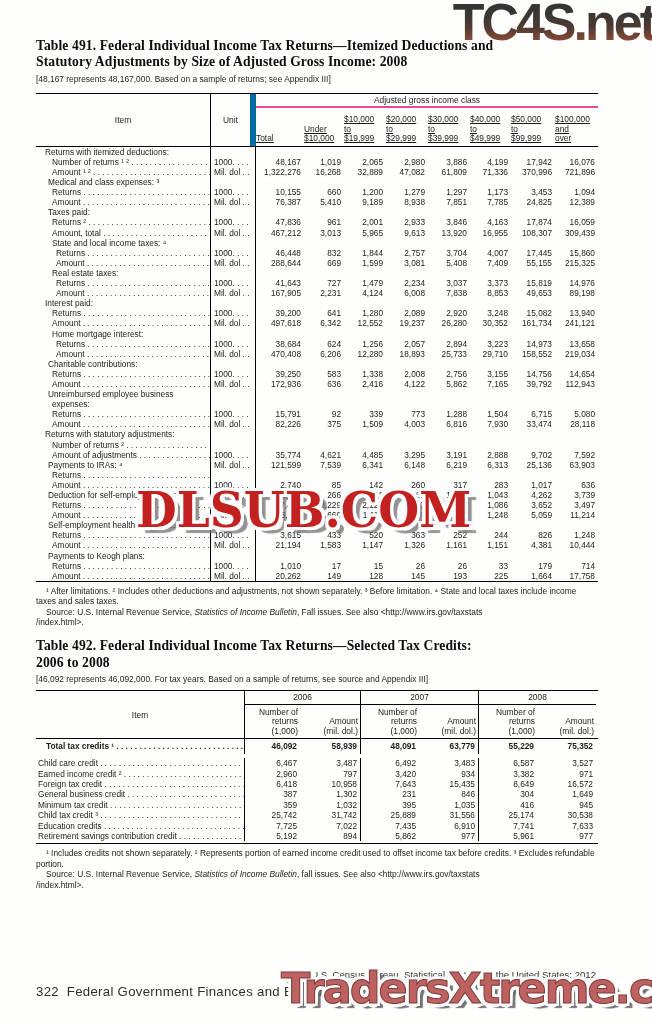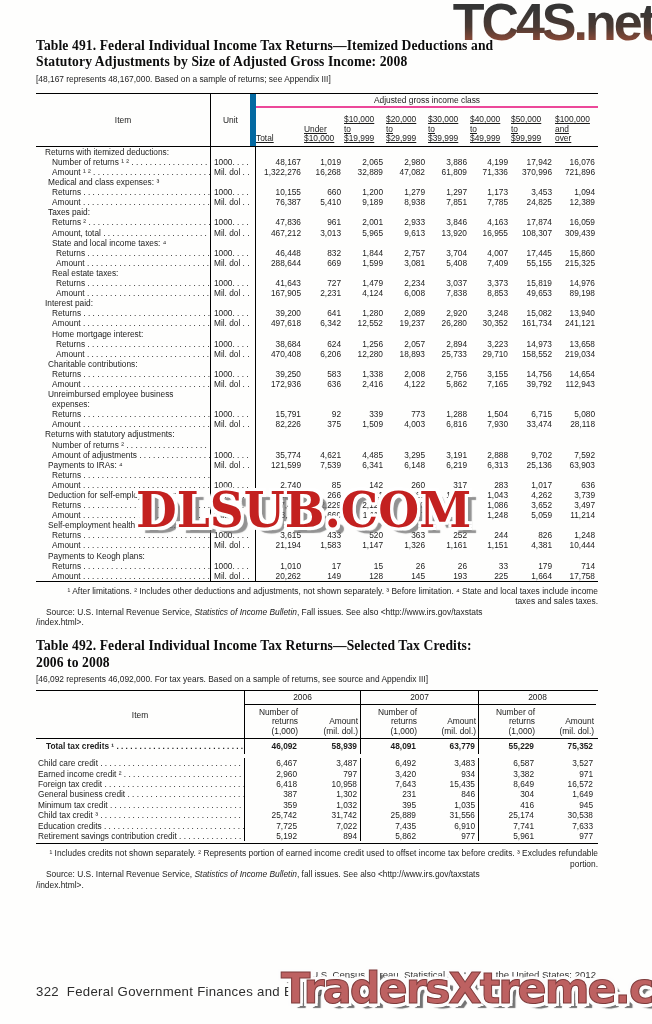--- a/index.html
+++ b/index.html
@@ -26,21 +26,21 @@
   .t-row{display:grid;grid-template-columns:174px 46px 48px 40px 42px 42px 42px 41px 44px 43px;
          height:10.1px;line-height:10.1px;font-size:8.3px;}
   .c-lbl{overflow:hidden;white-space:nowrap;}
   .c-lbl.i0{padding-left:9px;}  .c-lbl.i1{padding-left:12px;}
   .c-lbl.i2{padding-left:16px;} .c-lbl.i3{padding-left:20px;}
   .c-unit{border-left:1px solid #000;border-right:1px solid #000;padding-left:3px;
           overflow:hidden;white-space:nowrap;}
   .c-num{text-align:right;padding-right:3px;overflow:hidden;}
 
   
-  .fn{font-size:8.4px;line-height:10.4px;margin:4px 0 0 0;text-indent:10px;text-align:right;}
+  .fn{font-size:8.4px;line-height:10.4px;margin:4px 0 0 0;text-indent:10px;}
   .src{font-size:8.4px;line-height:10.4px;margin:0;text-indent:10px;}
   .src-wrap{font-size:8.4px;line-height:10.4px;margin:0;}
 
   
   .t492-block{margin-top:11px;}
   .t492-table{margin-top:6px;border-top:1.6px solid #000;border-bottom:1.6px solid #000;}
   .t492-head{display:grid;grid-template-columns:208px 116px 118px 118px;height:47px;border-bottom:1.6px solid #000;}
   .h-item{display:flex;align-items:center;justify-content:center;font-size:8.4px;}
   .h-year{border-left:1px solid #000;display:flex;flex-direction:column;}
   .y-lbl{text-align:center;font-size:8.4px;line-height:13px;border-bottom:1px solid #000;}

